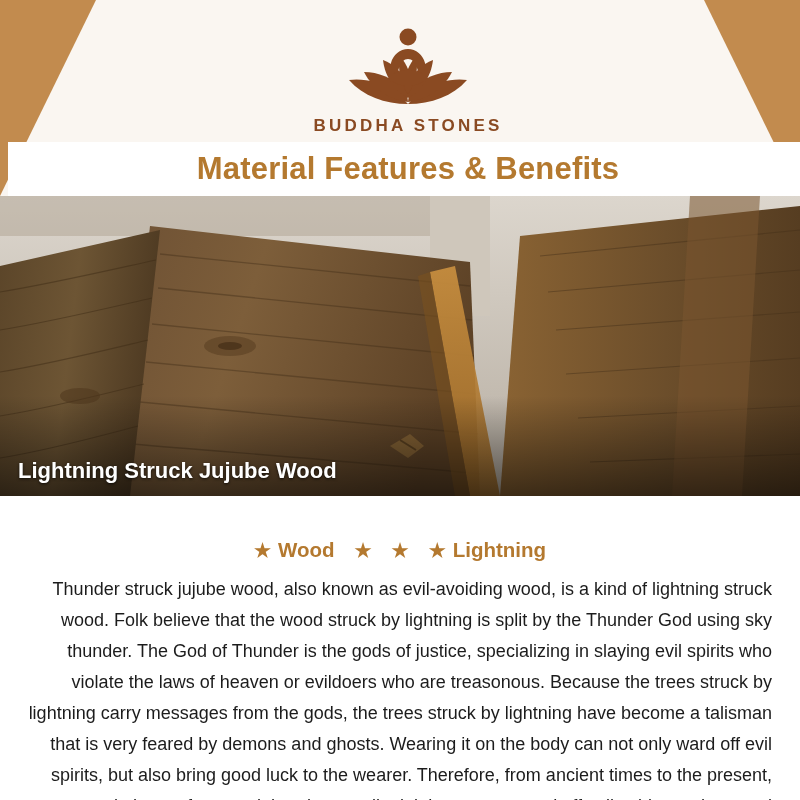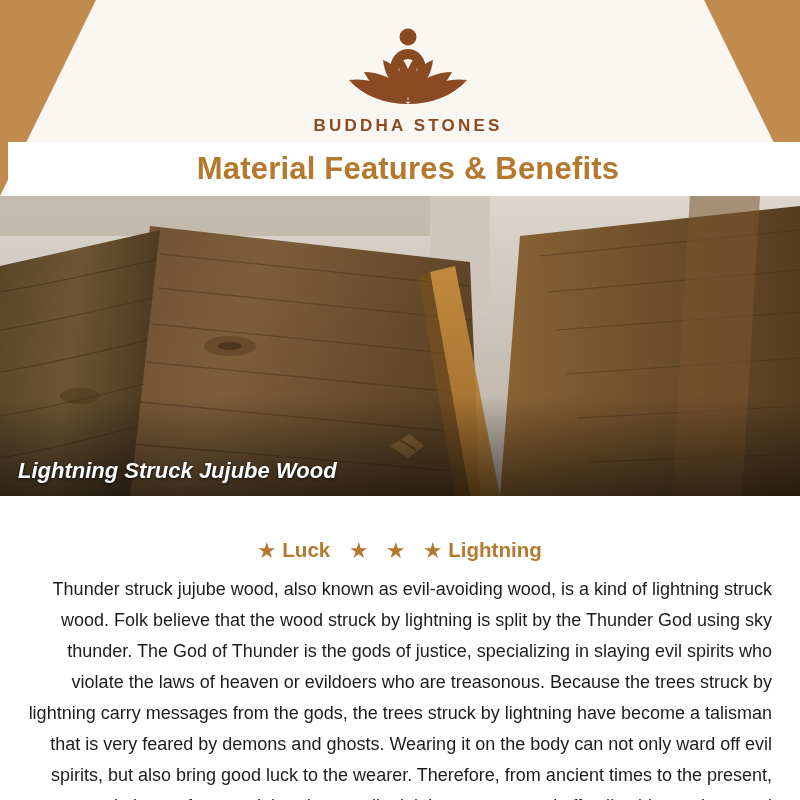--- a/index.html
+++ b/index.html
@@ -65,21 +65,20 @@
     white-space: nowrap;
   }
 
   
   .photo {
     position: absolute;
     top: 196px; left: 0;
     width: 800px; height: 300px;
     overflow: hidden;
     background: #6a4a2c;
-    font-style: italic;
   }
   .photo-caption {
     position: absolute;
     left: 18px; bottom: 12px;
     color: #ffffff;
     font-size: 22px;
     font-weight: bold;
     text-shadow: 0 1px 3px rgba(0,0,0,0.75);
     z-index: 6;
   }
@@ -231,21 +230,21 @@
       <rect x="0" y="200" width="800" height="100" fill="url(#shadeBottom)"></rect>
     </svg>
     <div class="photo-caption">Lightning Struck Jujube Wood</div>
   </div>
 
   <div class="body-panel">
 
     <div class="benefits">
       <div class="benefit">
         <span class="star">★</span>
-        <span>Luck</span>
+        <span>Wood</span>
       </div>
       <div class="benefit">
         <span class="star">★</span>
       </div>
       <div class="benefit">
         <span class="star">★</span>
       </div>
       <div class="benefit">
         <span class="star">★</span>
         <span>Lightning</span>

